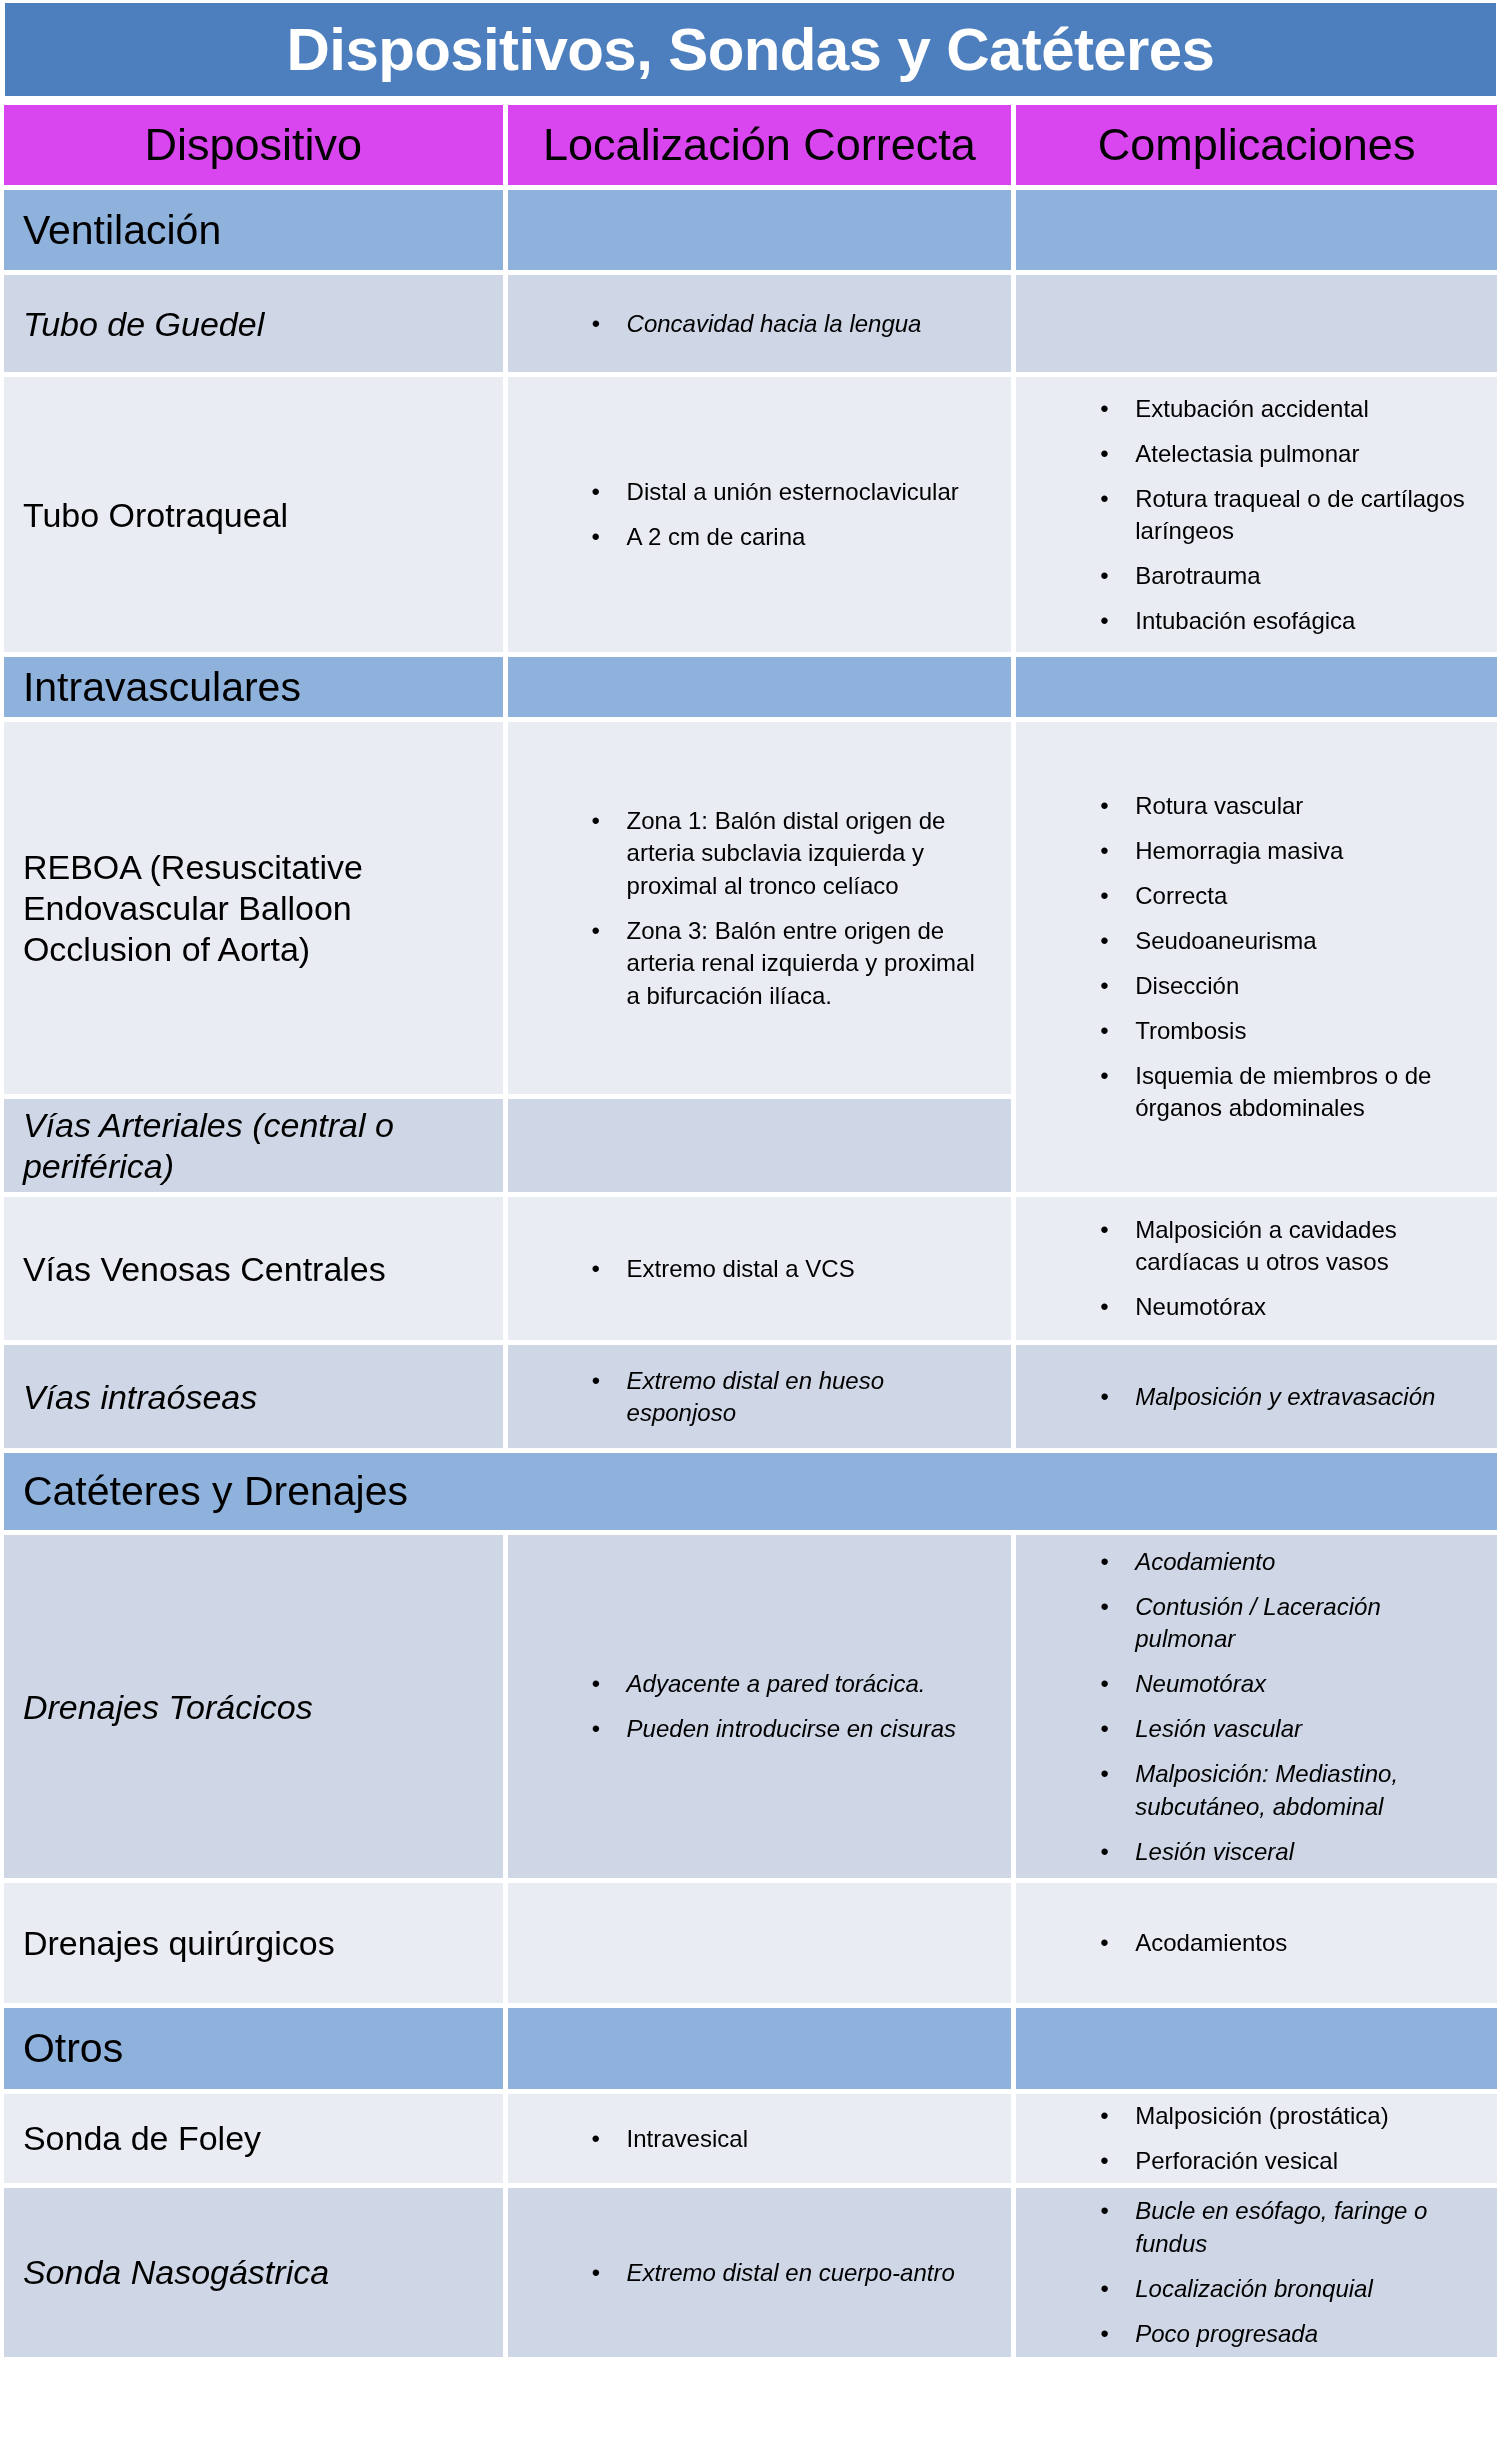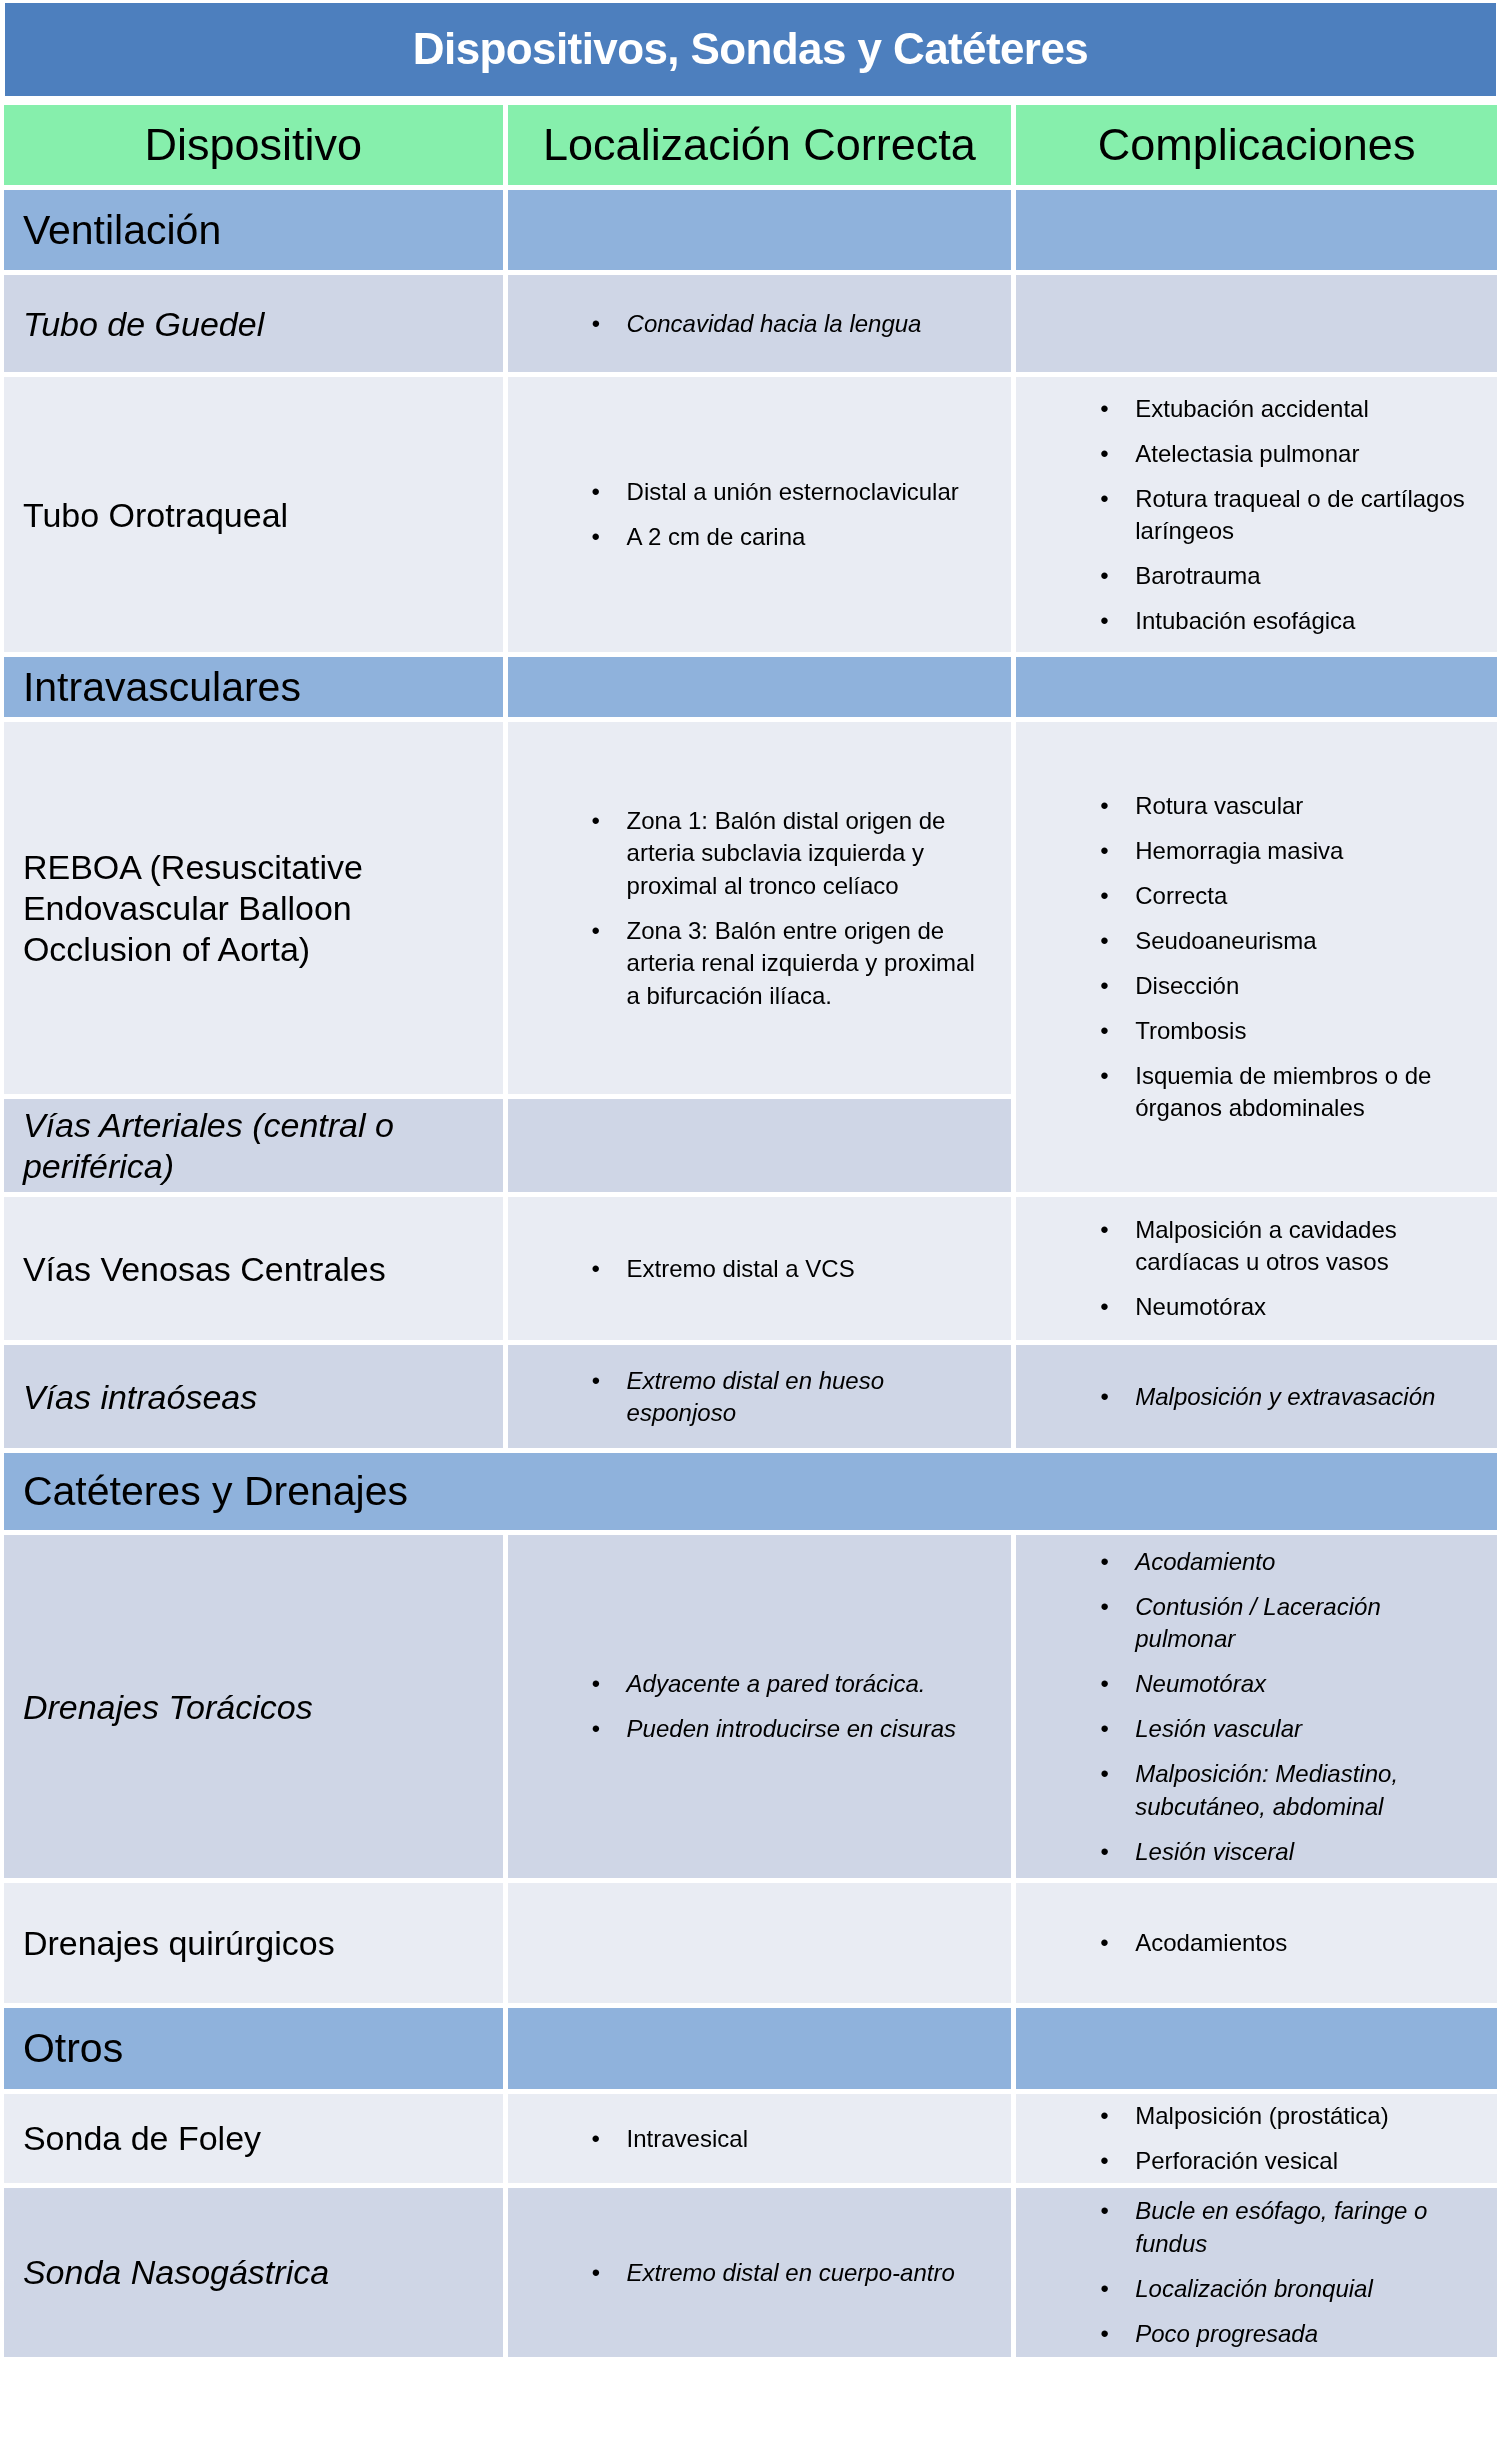--- a/index.html
+++ b/index.html
@@ -11,38 +11,38 @@
     padding:2.9px 4.6px 0 4.6px;
     background:#ffffff;
     font-family:"Liberation Sans","DejaVu Sans",sans-serif;
     color:#000000;
     overflow:hidden;
   }
   .title-bar{
     height:93px;
     background:#4d7fbe;
     color:#ffffff;
-    font-size:44px;
+    font-size:60px;
     font-weight:bold;
     letter-spacing:-0.6px;
     display:flex;
     align-items:center;
     justify-content:center;
     margin-bottom:4.6px;
   }
   table.device-table{
     width:1503px;
     margin:0 -5.7px;
     border-collapse:separate;
     border-spacing:5.7px;
     table-layout:fixed;
   }
   td{vertical-align:middle;box-sizing:border-box;padding:5.7px 0;}
   .colhead{
-    background:#86efac;
+    background:#d946ef;
     font-size:45px;
     text-align:center;
     padding:5.7px 5.7px;
   }
   .sec{
     background:#8fb2dc;
     font-size:41px;
     padding-left:19px;
     padding-right:17px;
   }

